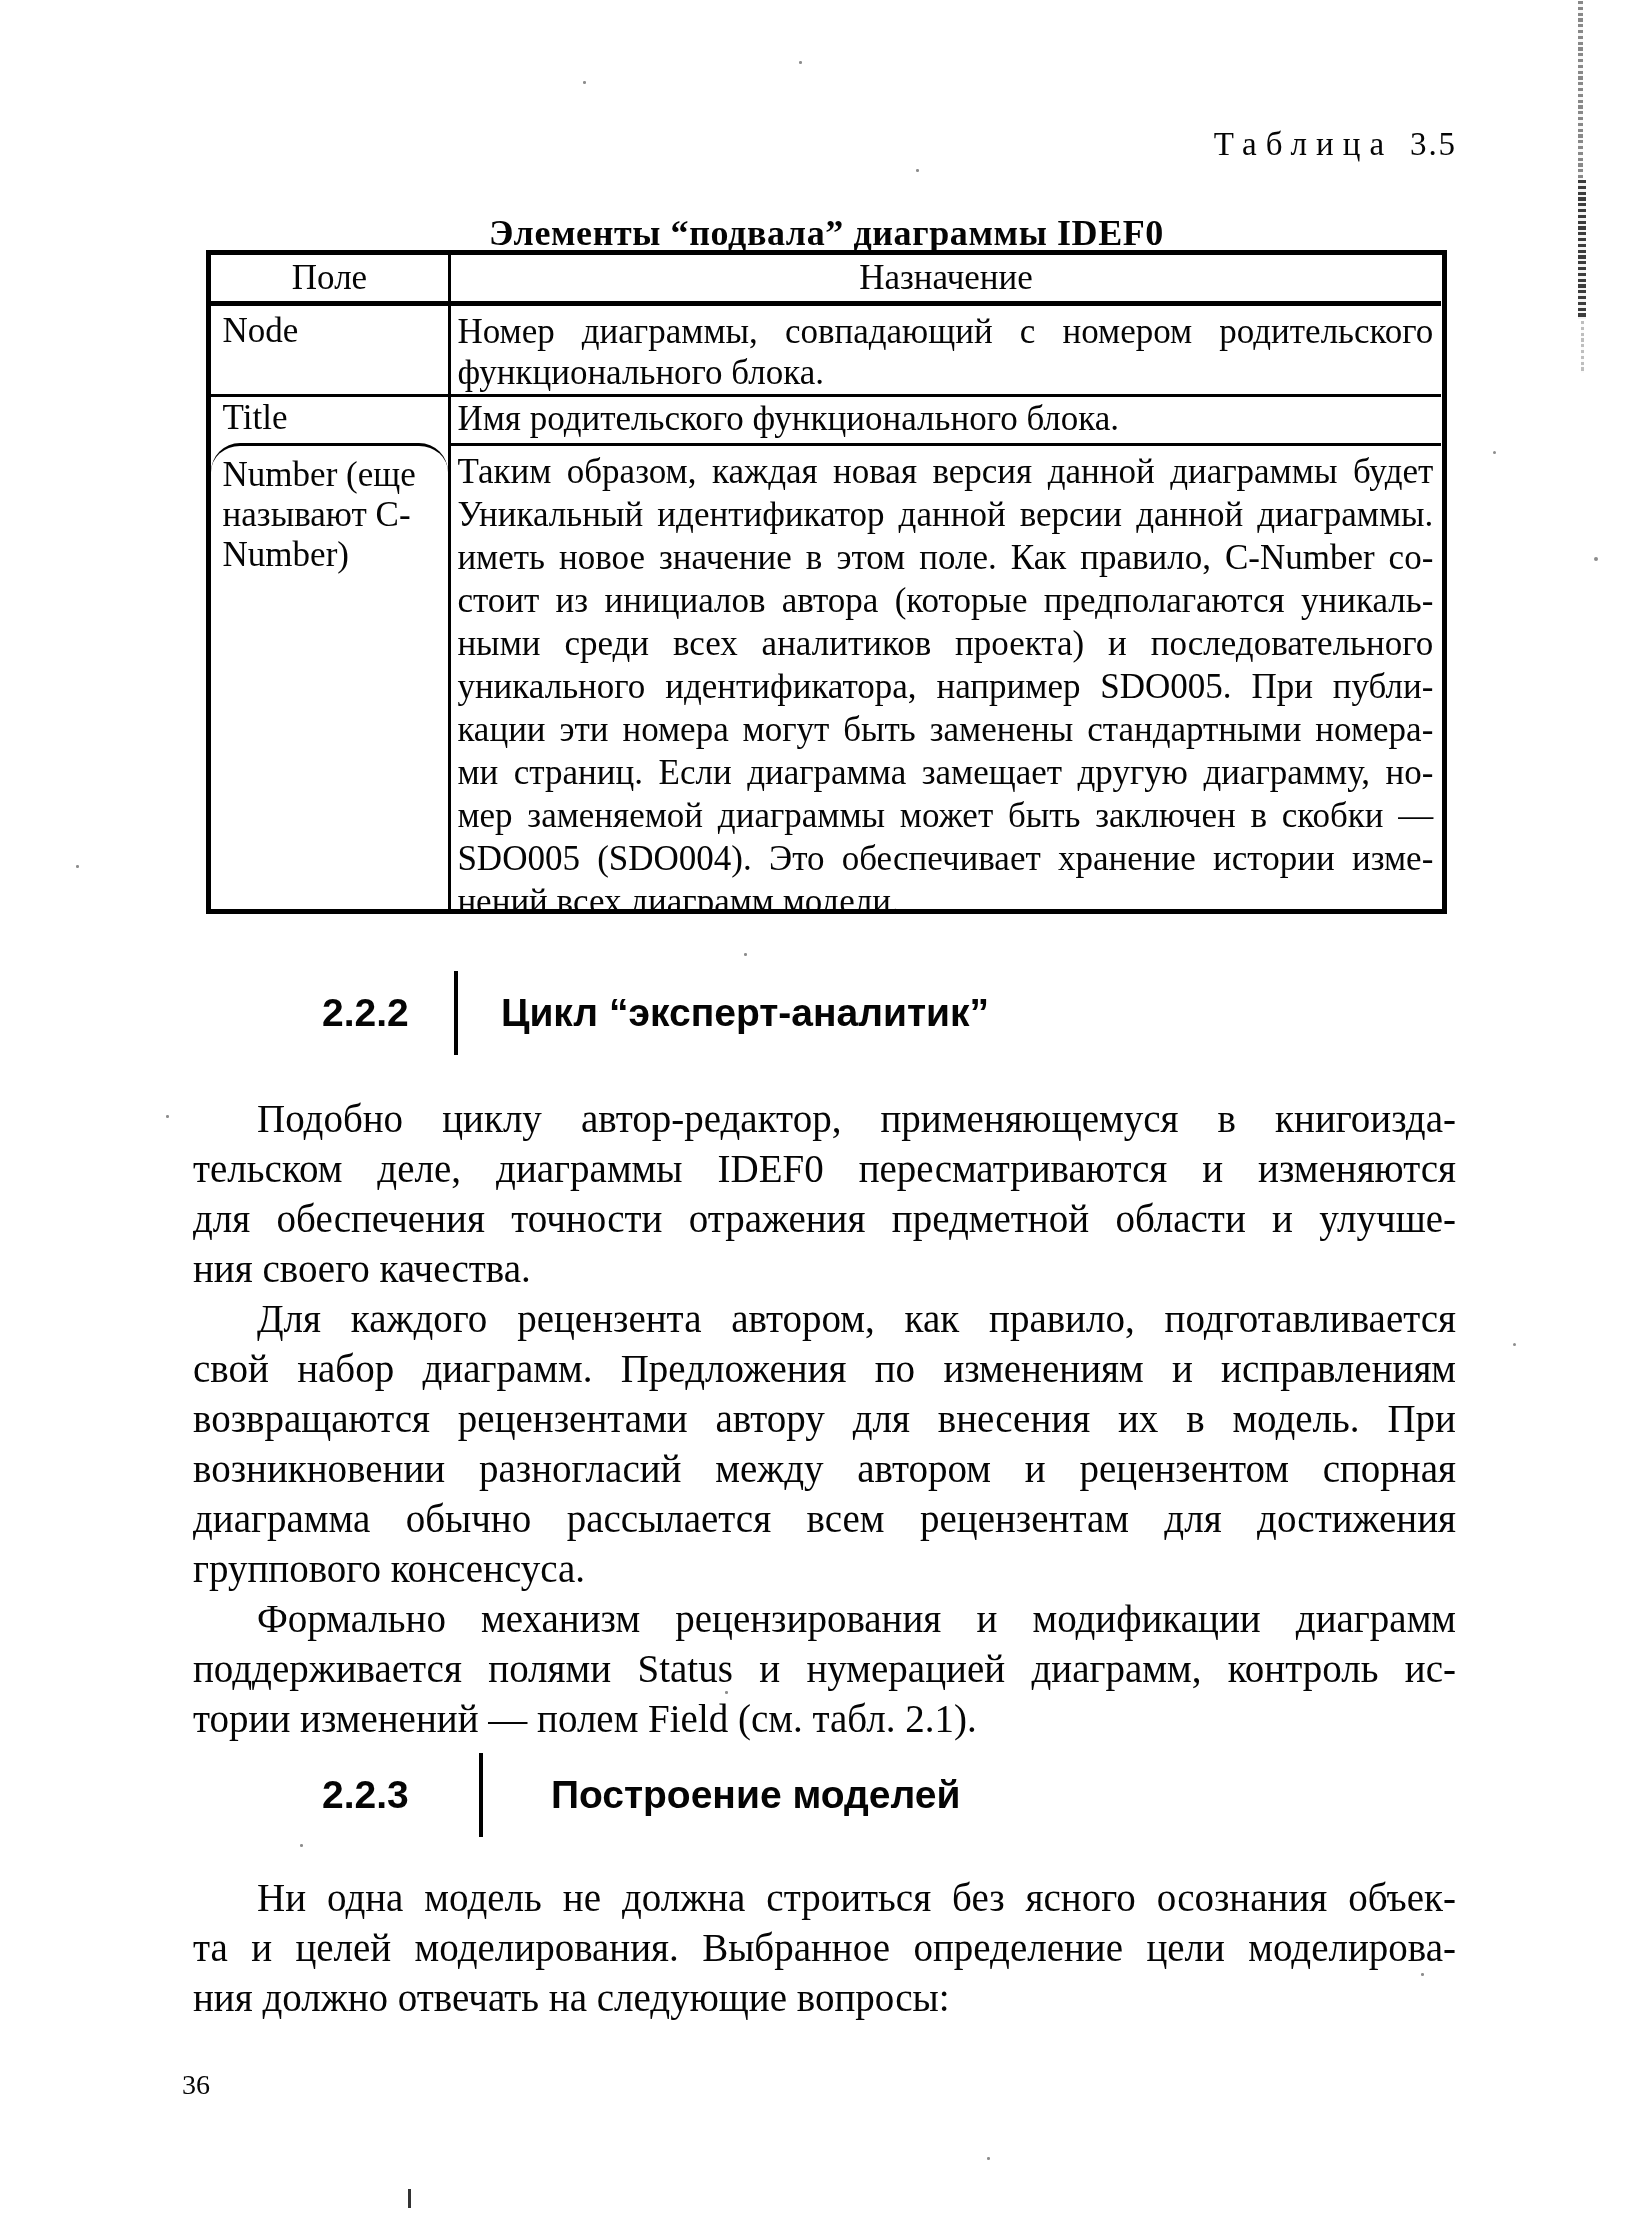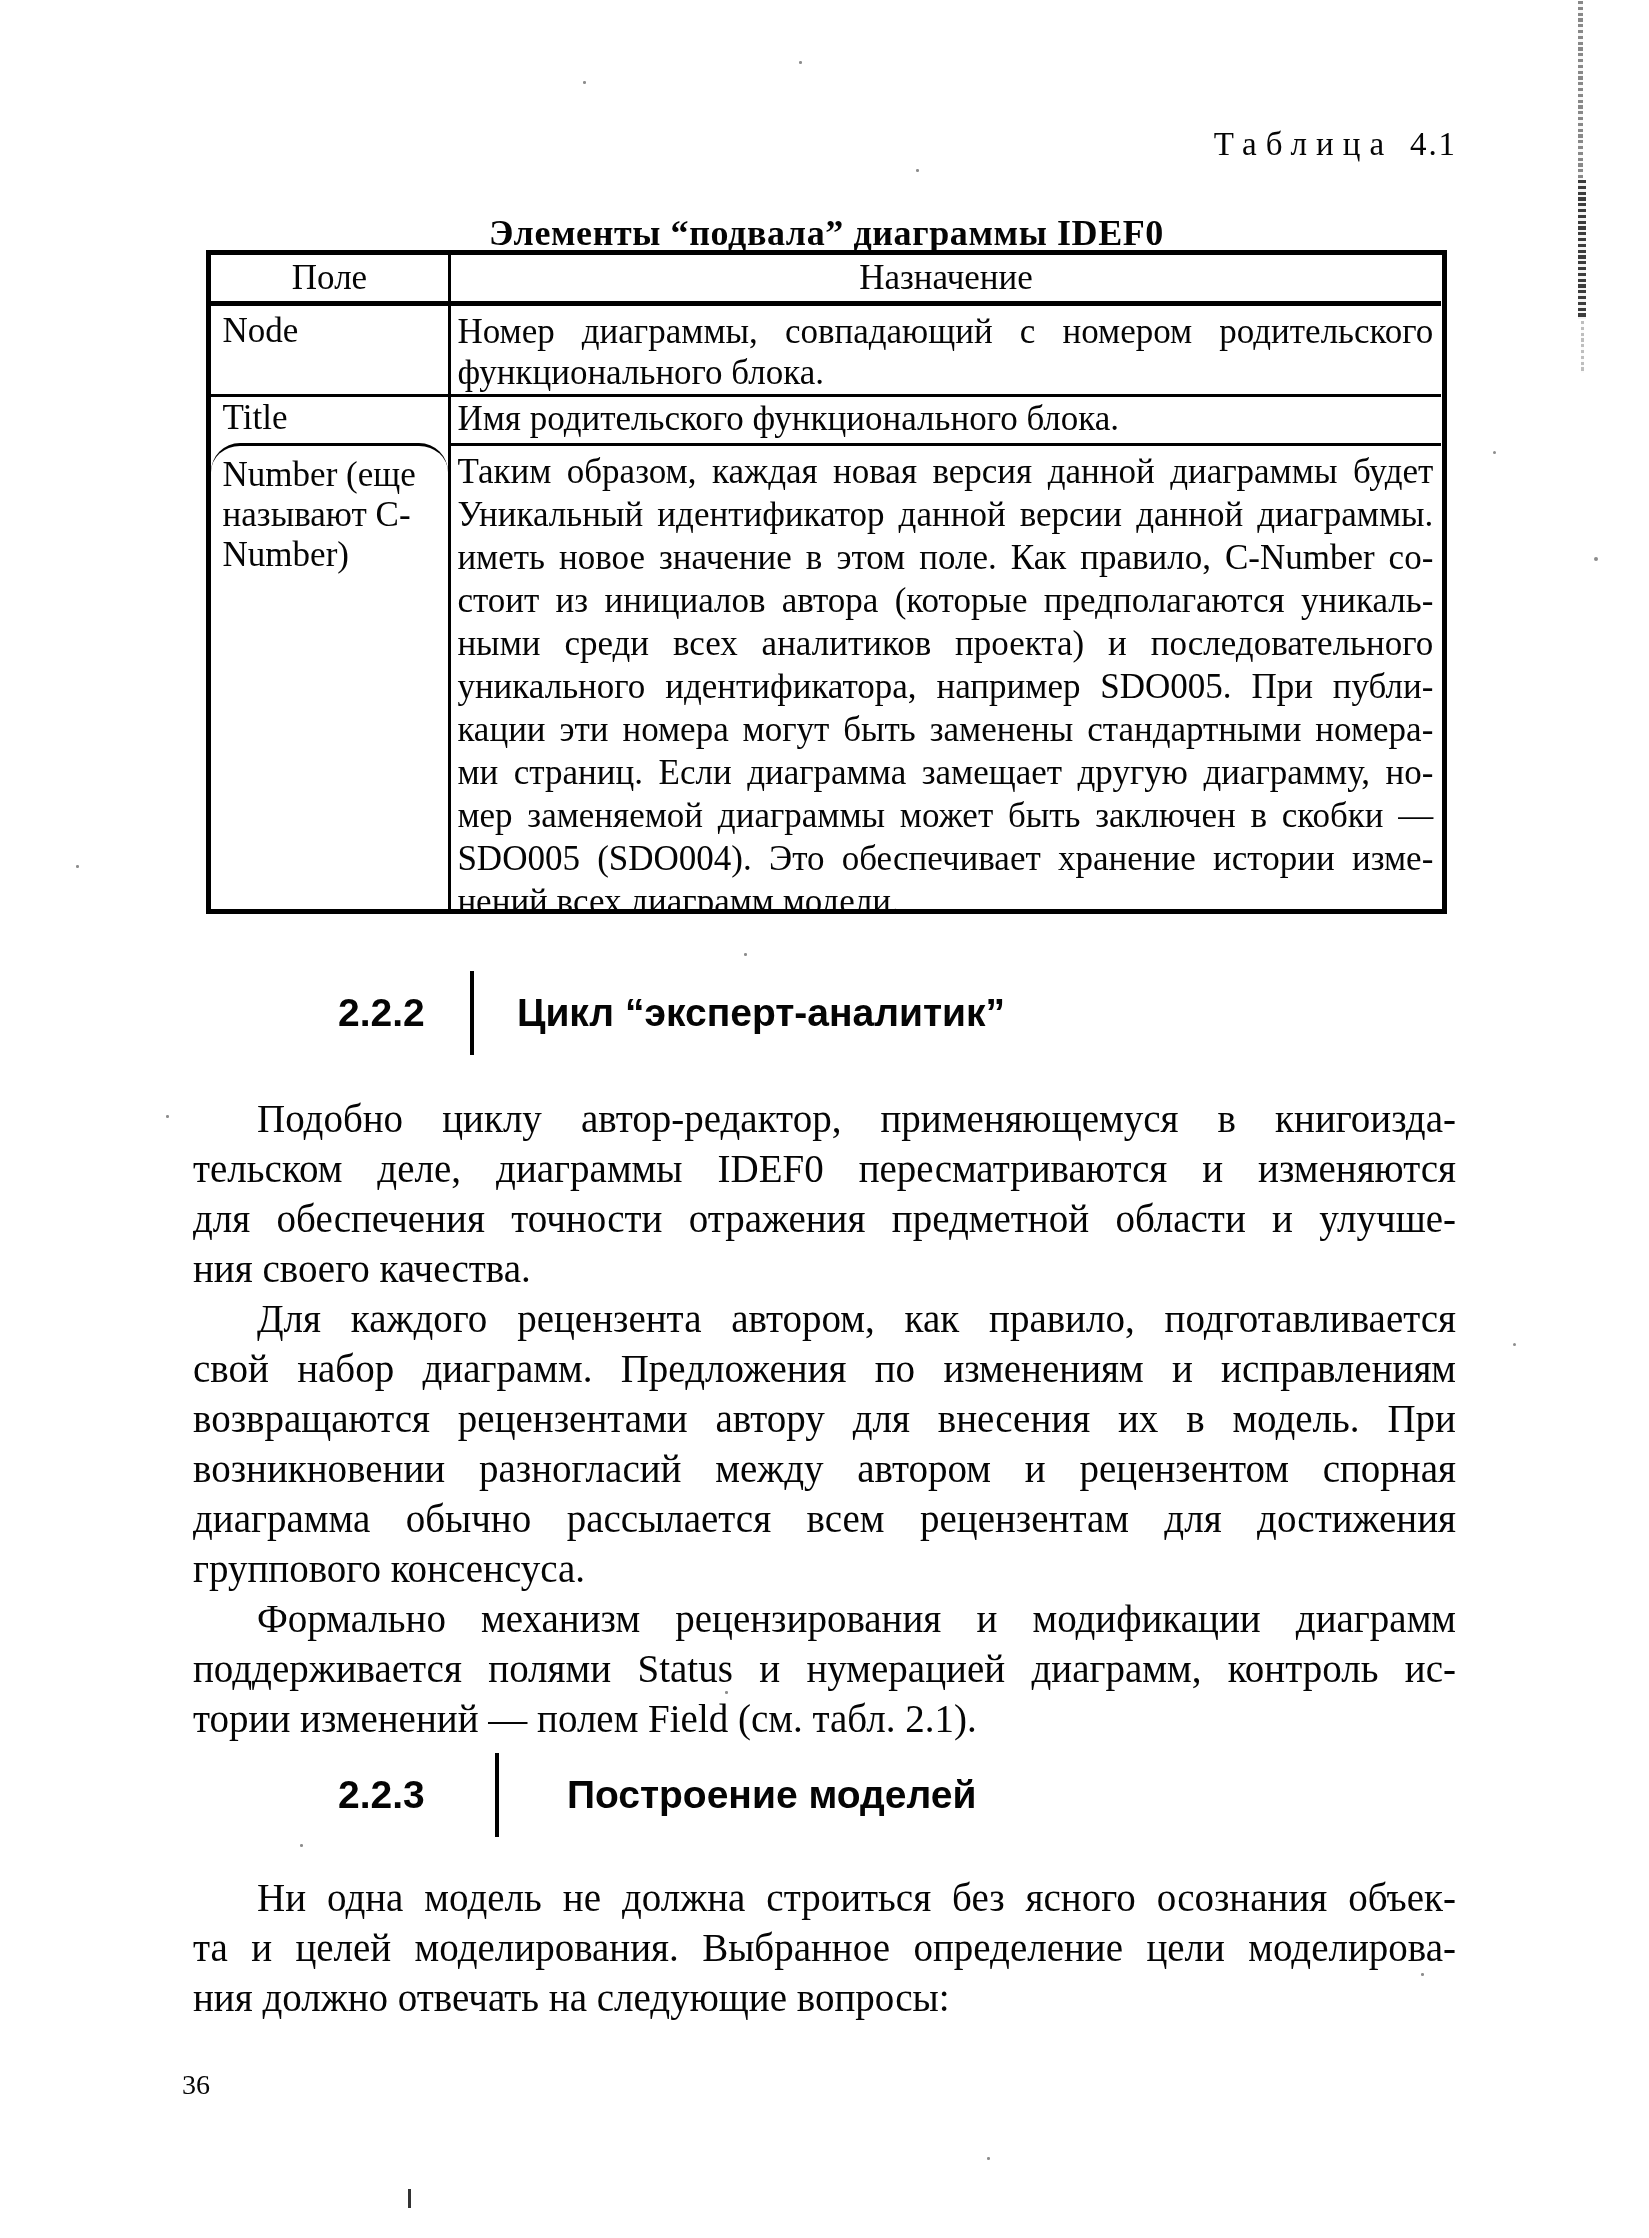--- a/index.html
+++ b/index.html
@@ -31,21 +31,21 @@
   .bt8{border-top:5.2px solid #000;}
   .hdr{display:flex; align-items:center; justify-content:center; padding:0;}
   .cl{line-height:43px; text-align:justify; text-align-last:justify;}
   .cl.last{text-align-last:left;}
   .fl{line-height:40px; text-align:left;}
   .pt6{padding-top:3.9px;} .pt8{padding-top:5.2px;} .pt14{padding-top:9px;border-radius:29px;} .pt2{padding-top:1.3px;}
   .rt .cl{line-height:41px;}
   .rn .cl{line-height:41px;}
   
   .sect{
-    position:absolute; left:338px; height:86px; display:flex; align-items:center;
+    position:absolute; left:322px; height:86px; display:flex; align-items:center;
     font-family:"Liberation Sans","DejaVu Sans",sans-serif; font-weight:bold; font-size:39px;
   }
   .sect .num{width:132px;}
   .sect .rule{width:3.9px; height:84px; background:#000; margin-right:43px;}
   .s222{top:970px;}
   .s223{top:1752px;gap:25px;}
   
   .body{position:absolute; left:193px; width:1263px; font-size:39px;}
   .b1{top:1094px;}
   .b2{top:1873px;}
@@ -69,21 +69,21 @@
   .st-c{left:1581px; top:321px; width:2.6px;  height:52px;  opacity:.3;}
   .tick{position:absolute; left:408px; top:2189px; width:3.2px; height:19.3px; background:#000; opacity:.8;}
   .speck{position:absolute; background:#000; border-radius:50%; opacity:.45;}
 </style>
 </head>
 <body>
 
 <div class="page">
 
   <div class="caption">
-    <span class="w">Таблица</span><span class="n">4.1</span>
+    <span class="w">Таблица</span><span class="n">3.5</span>
   </div>
 
   <div class="tbl-title">Элементы “подвала” диаграммы IDEF0</div>
 
   <div class="tbl">
 
     <div class="cell c1 hdr">
       <span>Поле</span>
     </div>
     <div class="cell c2 hdr">

